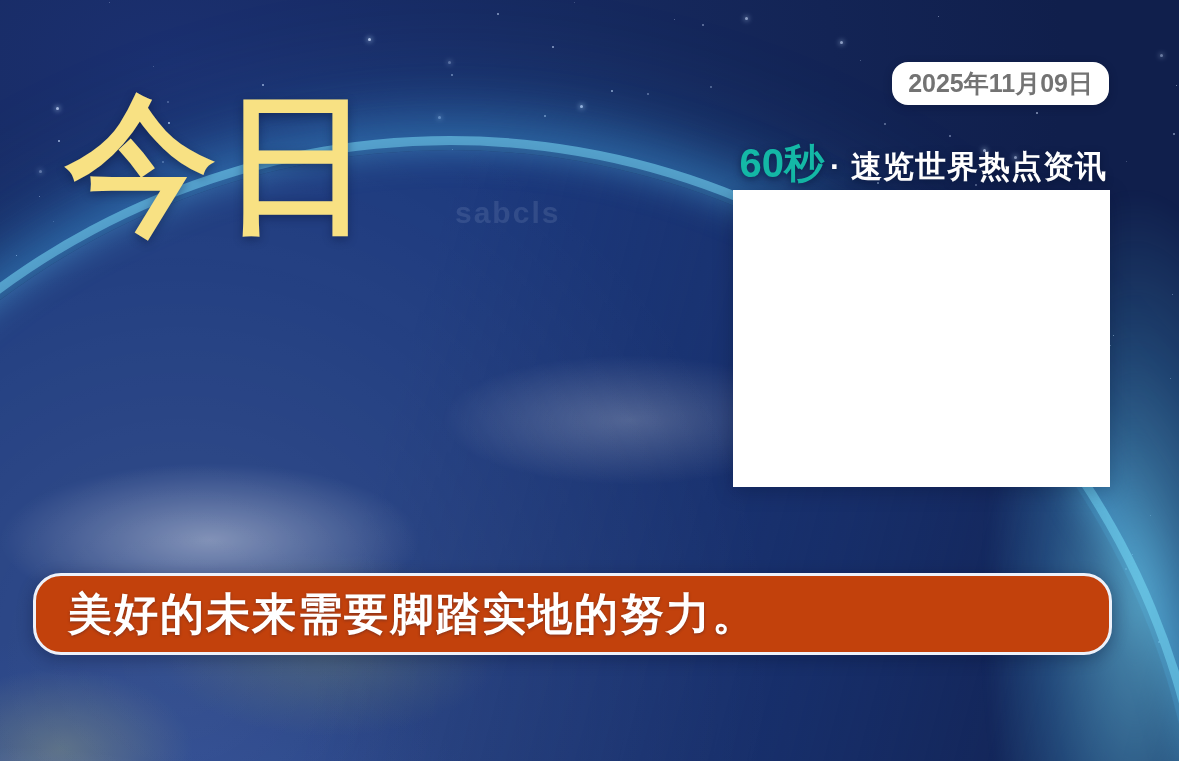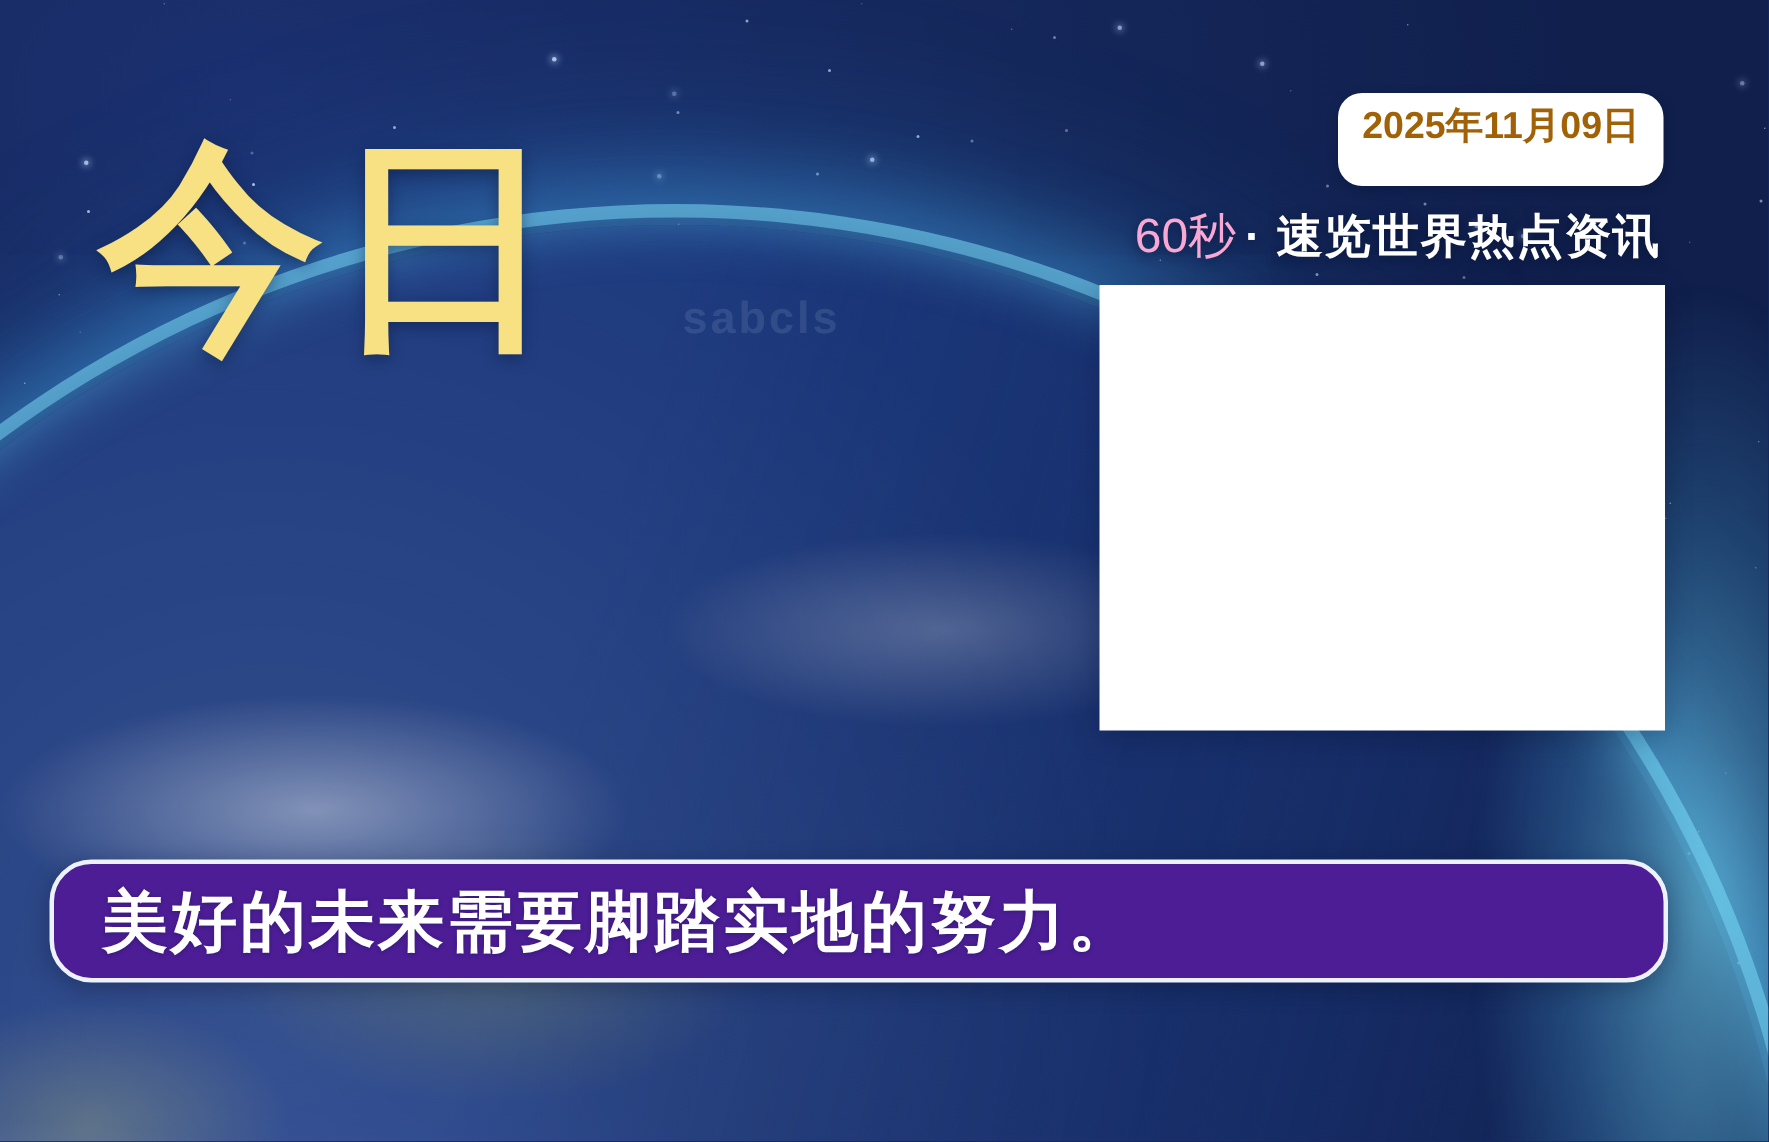--- a/index.html
+++ b/index.html
@@ -97,35 +97,35 @@
   .watermark{
     position:absolute;left:455px;top:196px;
     font-size:30px;font-weight:bold;letter-spacing:2px;
     color:rgba(185,200,230,.14);
     user-select:none;
   }
 
   
   .date-pill{
     position:absolute;right:70px;top:62px;
-    background:#FFFFFF;color:#a16207;
+    background:#FFFFFF;color:#737373;
     font-size:25px;font-weight:bold;
-    padding:5px 16px 24px;border-radius:16px;
+    padding:5px 16px 5px;border-radius:16px;
     letter-spacing:0px;white-space:nowrap;
     box-shadow:0 2px 8px rgba(5,12,40,.30);
   }
 
   
   .tagline{
     position:absolute;right:72px;top:136px;
     white-space:nowrap;
     text-shadow:0 2px 7px rgba(6,14,44,.55);
   }
   .tag-60{
-    font-size:32px;font-weight:normal;color:#f9a8d4;letter-spacing:0px;
+    font-size:40px;font-weight:bold;color:#14b8a6;letter-spacing:0px;
   }
   .tag-rest{
     font-size:31px;font-weight:bold;color:#FFFFFF;letter-spacing:1px;
     margin-left:6px;
   }
 
   
   .card{
     position:absolute;left:733px;top:190px;
     width:377px;height:297px;
@@ -150,21 +150,21 @@
     margin-top:20px;
     font-size:62px;font-weight:bold;color:#27376F;
     letter-spacing:12px;white-space:nowrap;
     text-indent:12px;
   }
 
   
   .quote-bar{
     position:absolute;left:33px;top:573px;
     width:1079px;height:82px;
-    background:#4c1d95;
+    background:#c2410c;
     border:3px solid #EDF1FA;
     border-radius:28px;
     box-sizing:border-box;
     display:flex;align-items:center;
     box-shadow:0 4px 16px rgba(5,12,40,.32);
   }
   .quote-text{
     margin-left:32px;
     font-size:44px;font-weight:bold;color:#FFFFFF;
     letter-spacing:2px;white-space:nowrap;

